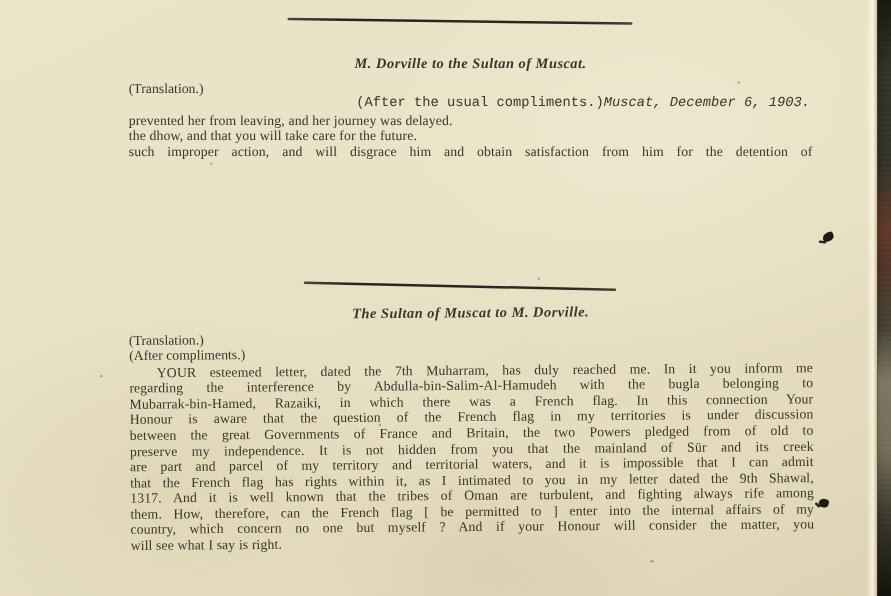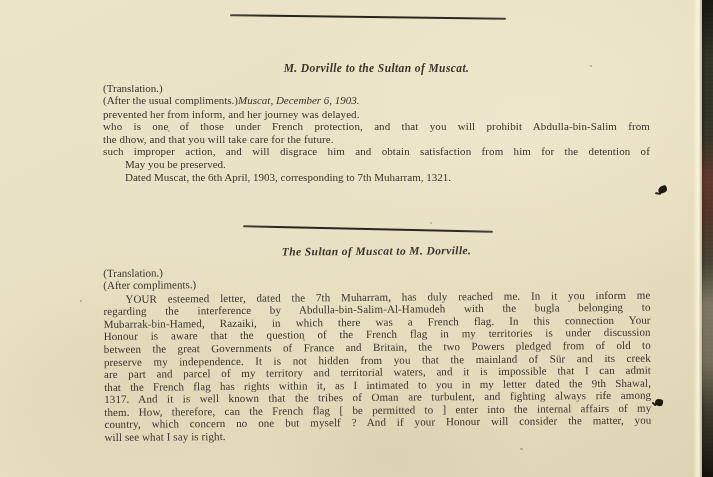--- a/index.html
+++ b/index.html
@@ -23,34 +23,34 @@
   .rule {
     position: absolute;
     height: 2px;
     background: linear-gradient(90deg, #4a463c, #262420 15%, #2b2923 85%, #45423a);
     border-radius: 1px;
   }
   #rule-top { left: 230px; top: 16px; width: 276px; transform: rotate(0.75deg); }
   #rule-mid { left: 243px; top: 228px; width: 250px; transform: rotate(1.3deg); }
 
   .letter { position: absolute; left: 103px; width: 547px; }
-  #letter-1 { top: 62px; }
+  #letter-1 { top: 45px; }
   #letter-2 { top: 247px; transform: rotate(-0.45deg); transform-origin: 0 0; }
 
   .heading {
     margin: 0 0 7px 0;
     text-align: center;
     font-style: italic;
     font-weight: bold;
     font-size: 11.5px;
     letter-spacing: 0.4px;
     line-height: 13px;
   }
   .note { font-size: 11px; line-height: 12.4px; }
-  .note-row { display: flex; justify-content: flex-start; align-items: baseline; }
+  .note-row { display: flex; justify-content: flex-end; align-items: baseline; font-family: Liberation Mono, monospace; }
   .dateline { font-style: italic; font-size: 11px; line-height: 12.4px; padding-right: 2px; }
 
   .body { margin-top: 1px; }
   .line {
     font-size: 11px;
     line-height: 12.55px;
     white-space: nowrap;
     text-align: justify;
     text-align-last: justify;
     letter-spacing: 0.1px;
@@ -108,28 +108,23 @@
 <div id="rule-top" class="rule"></div>
 
 <section id="letter-1" class="letter">
   <h2 class="heading">M. Dorville to the Sultan of Muscat.</h2>
   <div class="note">(Translation.)</div>
   <div class="note-row">
     <div class="note">(After the usual compliments.)</div>
     <div class="dateline">Muscat, December 6, 1903.</div>
   </div>
   <div class="body">
-      <div class="line last">prevented her from inform, and her journey was delayed.</div>
-      <div class="line">who is one of those under French protection, and that you will prohibit Abdulla-bin-Salim from</div>
+      <div class="line last">prevented her from leaving, and her journey was delayed.</div>
       <div class="line last">the dhow, and that you will take care for the future.</div>
       <div class="line">such improper action, and will disgrace him and obtain satisfaction from him for the detention of</div>
-    </div>
-  <div class="closing">
-      <div class="closing-line">May you be preserved.</div>
-      <div class="closing-line">Dated Muscat, the 6th April, 1903, corresponding to 7th Muharram, 1321.</div>
     </div>
 </section>
 
 <div id="rule-mid" class="rule"></div>
 
 <section id="letter-2" class="letter">
   <h2 class="heading">The Sultan of Muscat to M. Dorville.</h2>
   <div class="note">(Translation.)</div>
   <div class="note">(After compliments.)</div>
   <div class="body">

